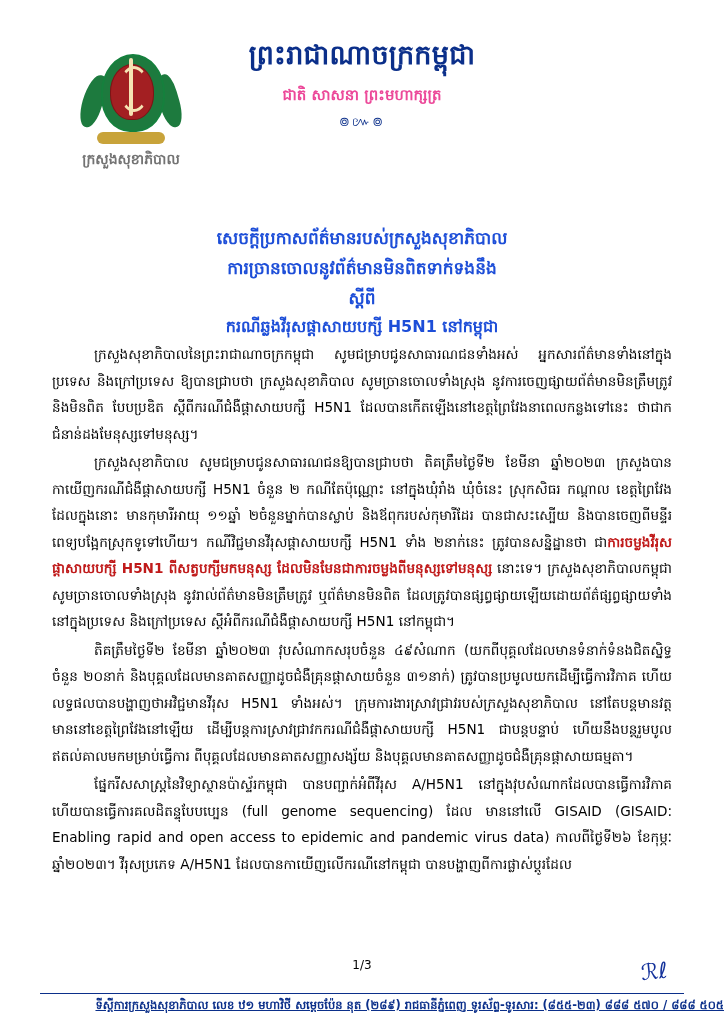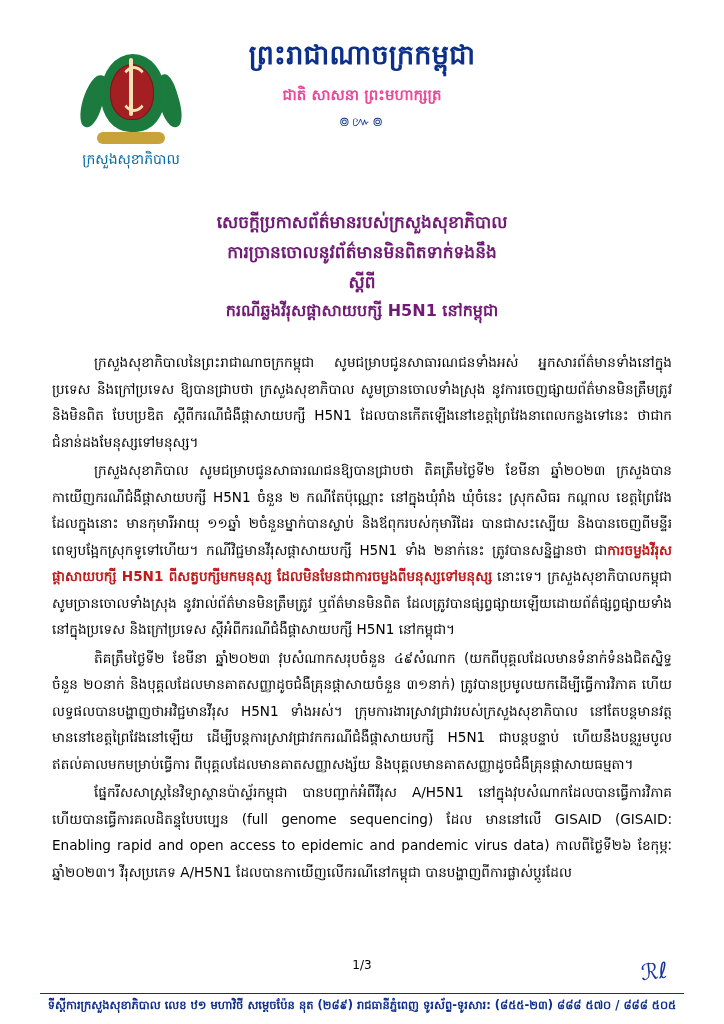--- a/index.html
+++ b/index.html
@@ -94,23 +94,23 @@
     position: absolute;
     left: 14px;
     bottom: 0px;
     width: 68px;
     height: 12px;
     background: #c8a33a;
     border-radius: 6px;
   }
   .ministry-label {
     margin-top: 6px;
-    color: #0369a1;
+    color: #737373;
     font-size: 14px;
-    font-weight: normal;
+    font-weight: bold;
   }
 
   .kingdom-block {
     position: absolute;
     left: 0;
     right: 0;
     top: 38px;
     text-align: center;
   }
   .kingdom-line1 {
@@ -128,35 +128,34 @@
   .kingdom-orn {
     color: #0b2f8a;
     font-size: 13px;
     margin-top: 6px;
     letter-spacing: 2px;
   }
 
   
   .title-block {
     text-align: center;
-    color: #701a75;
-    margin-top: 30px;
+    color: #1d4ed8;
+    margin-top: 46px;
   }
   .title-line {
     font-size: 17px;
     font-weight: bold;
     line-height: 1.75;
   }
   .title-line.small {
     font-size: 16px;
   }
 
   
   .body-text {
-    margin-top: 24px;
     color: #000000;
     font-size: 13.6px;
     line-height: 1.95;
     text-align: justify;
   }
   .body-text p {
     margin: 0 0 2px 0;
     text-indent: 42px;
   }
   .hl {
@@ -188,24 +187,25 @@
     left: 40px;
     right: 40px;
     bottom: 30px;
     border-top: 1.5px solid #0b2f8a;
   }
   .footer-text {
     position: absolute;
     left: 0;
     right: 0;
     bottom: 9px;
-    text-align: center;
+    text-align: right;
     color: #0b2f8a;
     font-size: 11.5px;
     font-weight: bold;
+    text-decoration: underline;
   }
 </style>
 </head>
 <body>
 
 <div class="page">
 
   <div class="header">
 
     <div class="emblem">

